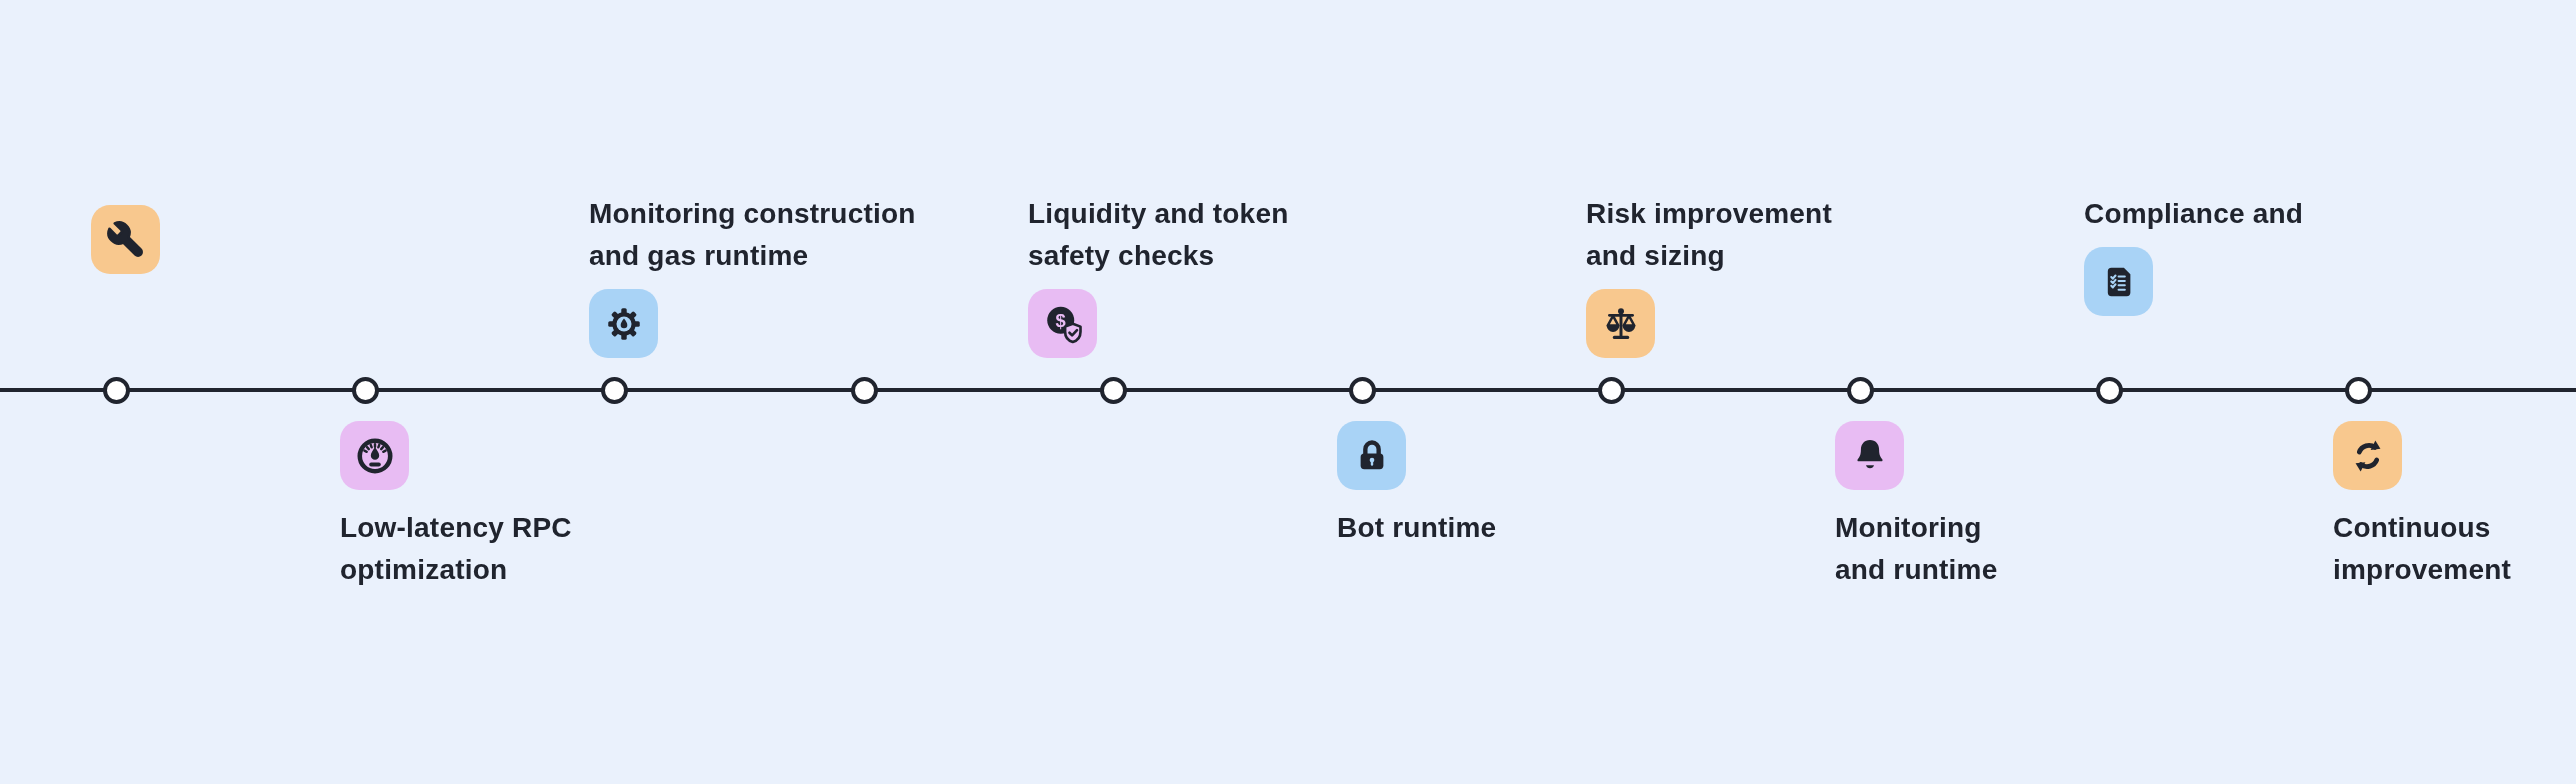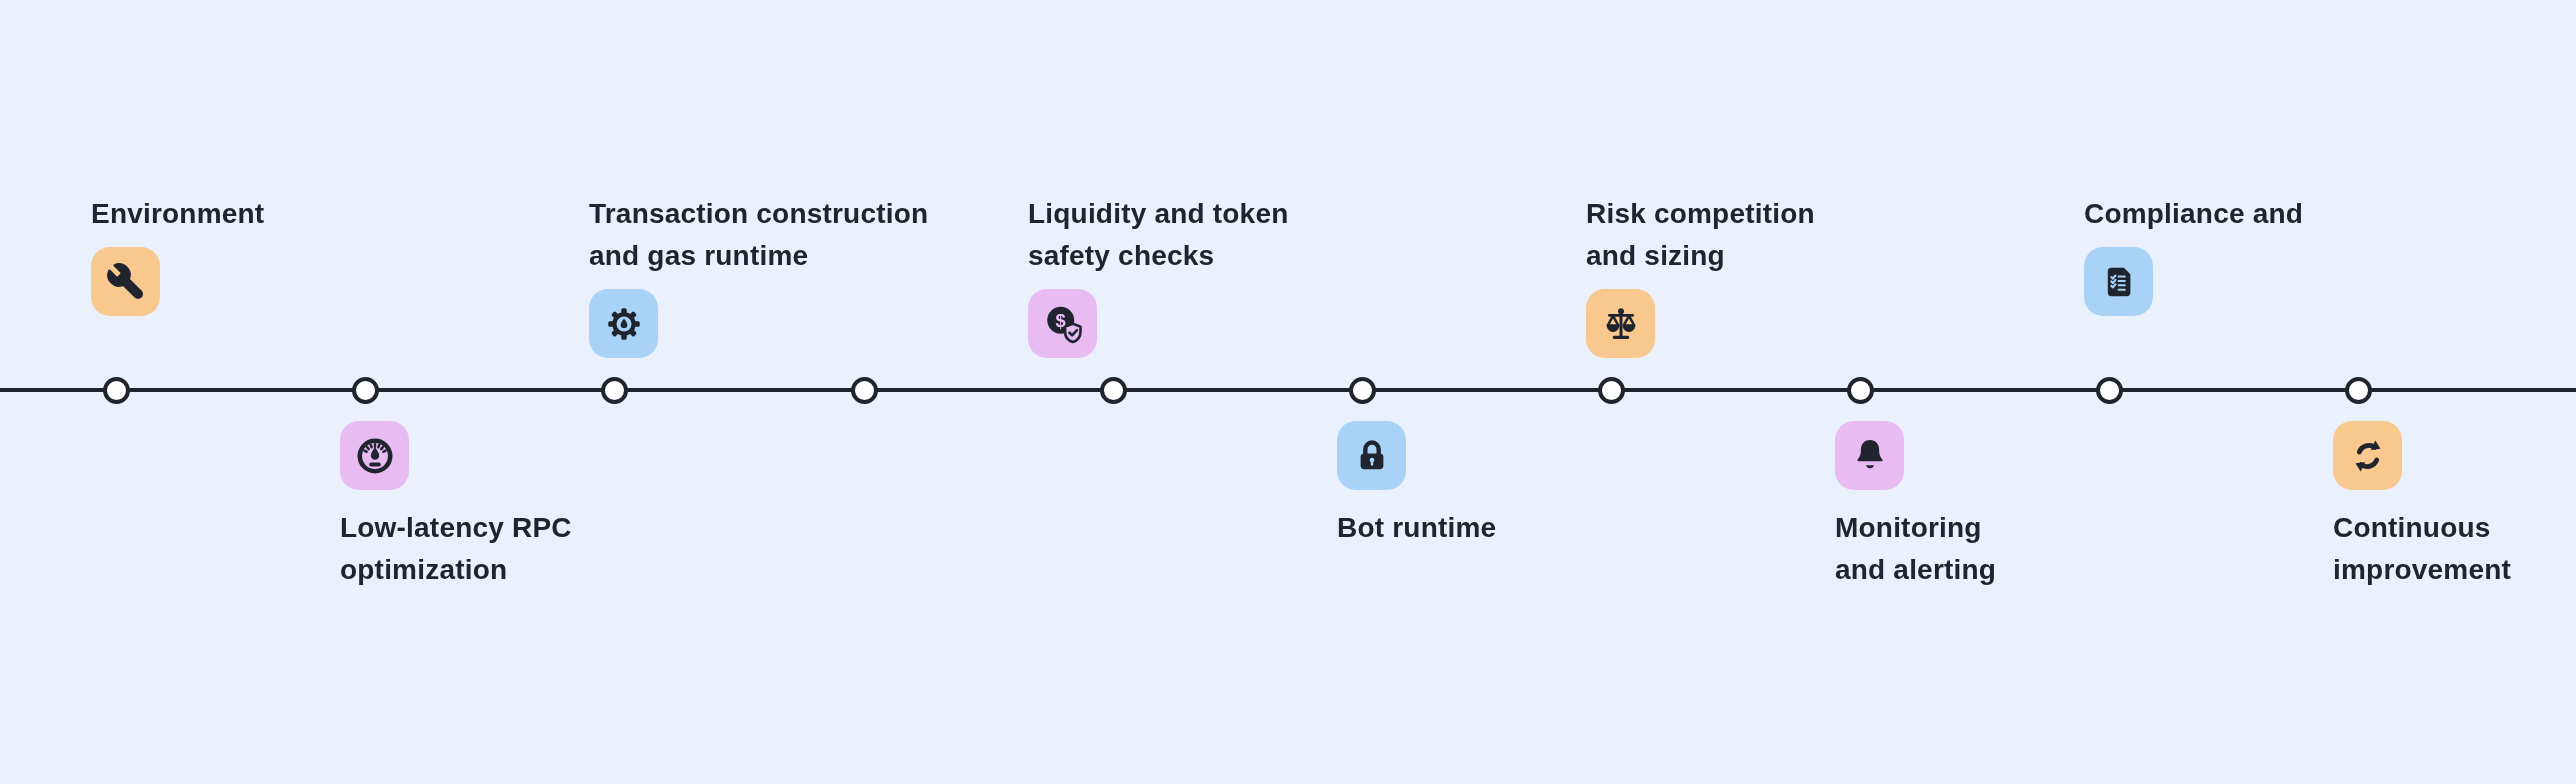--- a/index.html
+++ b/index.html
@@ -71,21 +71,20 @@
   <div class="node" style="left:851px"></div>
   <div class="node" style="left:1100px"></div>
   <div class="node" style="left:1349px"></div>
   <div class="node" style="left:1598px"></div>
   <div class="node" style="left:1847px"></div>
   <div class="node" style="left:2096px"></div>
   <div class="node" style="left:2345px"></div>
 
   <div class="milestone above" style="left:91px">
     <div class="label">
-      <div>Environment</div>
     </div>
     <div class="badge" style="--tone: #F8C88E;">
       <svg viewBox="0 0 24 24">
         <g transform="scale(-1,1) translate(-24,0)">
           <path d="M14.7 6.3a1 1 0 0 0 0 1.4l1.6 1.6a1 1 0 0 0 1.4 0l3.77-3.77a6 6 0 0 1-7.94 7.94l-6.91 6.91a2.12 2.12 0 0 1-3-3l6.91-6.91a6 6 0 0 1 7.94-7.94l-3.76 3.76z" fill="currentColor" stroke="currentColor" stroke-width="1.4" stroke-linejoin="round"></path>
         </g>
       </svg>
     </div>
   </div>
 
@@ -107,21 +106,21 @@
       </svg>
     </div>
     <div class="label">
       <div>Low-latency RPC</div>
       <div>optimization</div>
     </div>
   </div>
 
   <div class="milestone above" style="left:589px">
     <div class="label">
-      <div>Transaction construction</div>
+      <div>Monitoring construction</div>
       <div>and gas runtime</div>
     </div>
     <div class="badge" style="--tone: #A9D3F6;">
       <svg viewBox="0 0 24 24">
         <g fill="currentColor">
           <circle cx="12" cy="12" r="6.7"></circle>
           <rect x="10.45" y="3" width="3.1" height="4.2" rx="0.9"></rect>
           <rect x="10.45" y="3" width="3.1" height="4.2" rx="0.9" transform="rotate(45 12 12)"></rect>
           <rect x="10.45" y="3" width="3.1" height="4.2" rx="0.9" transform="rotate(90 12 12)"></rect>
           <rect x="10.45" y="3" width="3.1" height="4.2" rx="0.9" transform="rotate(135 12 12)"></rect>
@@ -161,21 +160,21 @@
         <rect x="11.32" y="14.7" width="1.36" height="2.8" rx="0.68" fill="var(--tone)"></rect>
       </svg>
     </div>
     <div class="label">
       <div>Bot runtime</div>
     </div>
   </div>
 
   <div class="milestone above" style="left:1586px">
     <div class="label">
-      <div>Risk competition</div>
+      <div>Risk improvement</div>
       <div>and sizing</div>
     </div>
     <div class="badge" style="--tone: #F8C88E;">
       <svg viewBox="0 0 24 24">
         <g fill="currentColor">
           <circle cx="12" cy="4.7" r="1.7"></circle>
           <rect x="11.15" y="5" width="1.7" height="14" rx="0.5"></rect>
           <rect x="7.3" y="18.7" width="9.4" height="1.9" rx="0.9"></rect>
           <rect x="4.6" y="6.3" width="14.8" height="1.5" rx="0.75"></rect>
           <path d="M3.85 12.9a3.6 3.6 0 0 0 7.2 0z"></path>
@@ -191,21 +190,21 @@
 
   <div class="milestone below" style="left:1835px">
     <div class="badge" style="--tone: #E8BCF3;">
       <svg viewBox="0 0 24 24">
         <path d="M12 2.9c-3.2 0-5.2 2.3-5.2 5.6 0 2.9-.9 4.2-1.8 5.3-.4.5-.1 1.2.5 1.2h13c.6 0 .9-.7.5-1.2-.9-1.1-1.8-2.4-1.8-5.3 0-3.3-2-5.6-5.2-5.6z" fill="currentColor"></path>
         <path d="M9.7 17.3a2.4 2.4 0 0 0 4.6 0z" fill="currentColor"></path>
       </svg>
     </div>
     <div class="label">
       <div>Monitoring</div>
-      <div>and alerting</div>
+      <div>and runtime</div>
     </div>
   </div>
 
   <div class="milestone above" style="left:2084px">
     <div class="label">
       <div>Compliance and</div>
     </div>
     <div class="badge" style="--tone: #A9D3F6;">
       <svg viewBox="0 0 24 24">
         <path d="M7.7 3.9h7.1l3.7 3.7V18a2.1 2.1 0 0 1-2.1 2.1H7.7A2.1 2.1 0 0 1 5.6 18V6a2.1 2.1 0 0 1 2.1-2.1z" fill="currentColor"></path>

